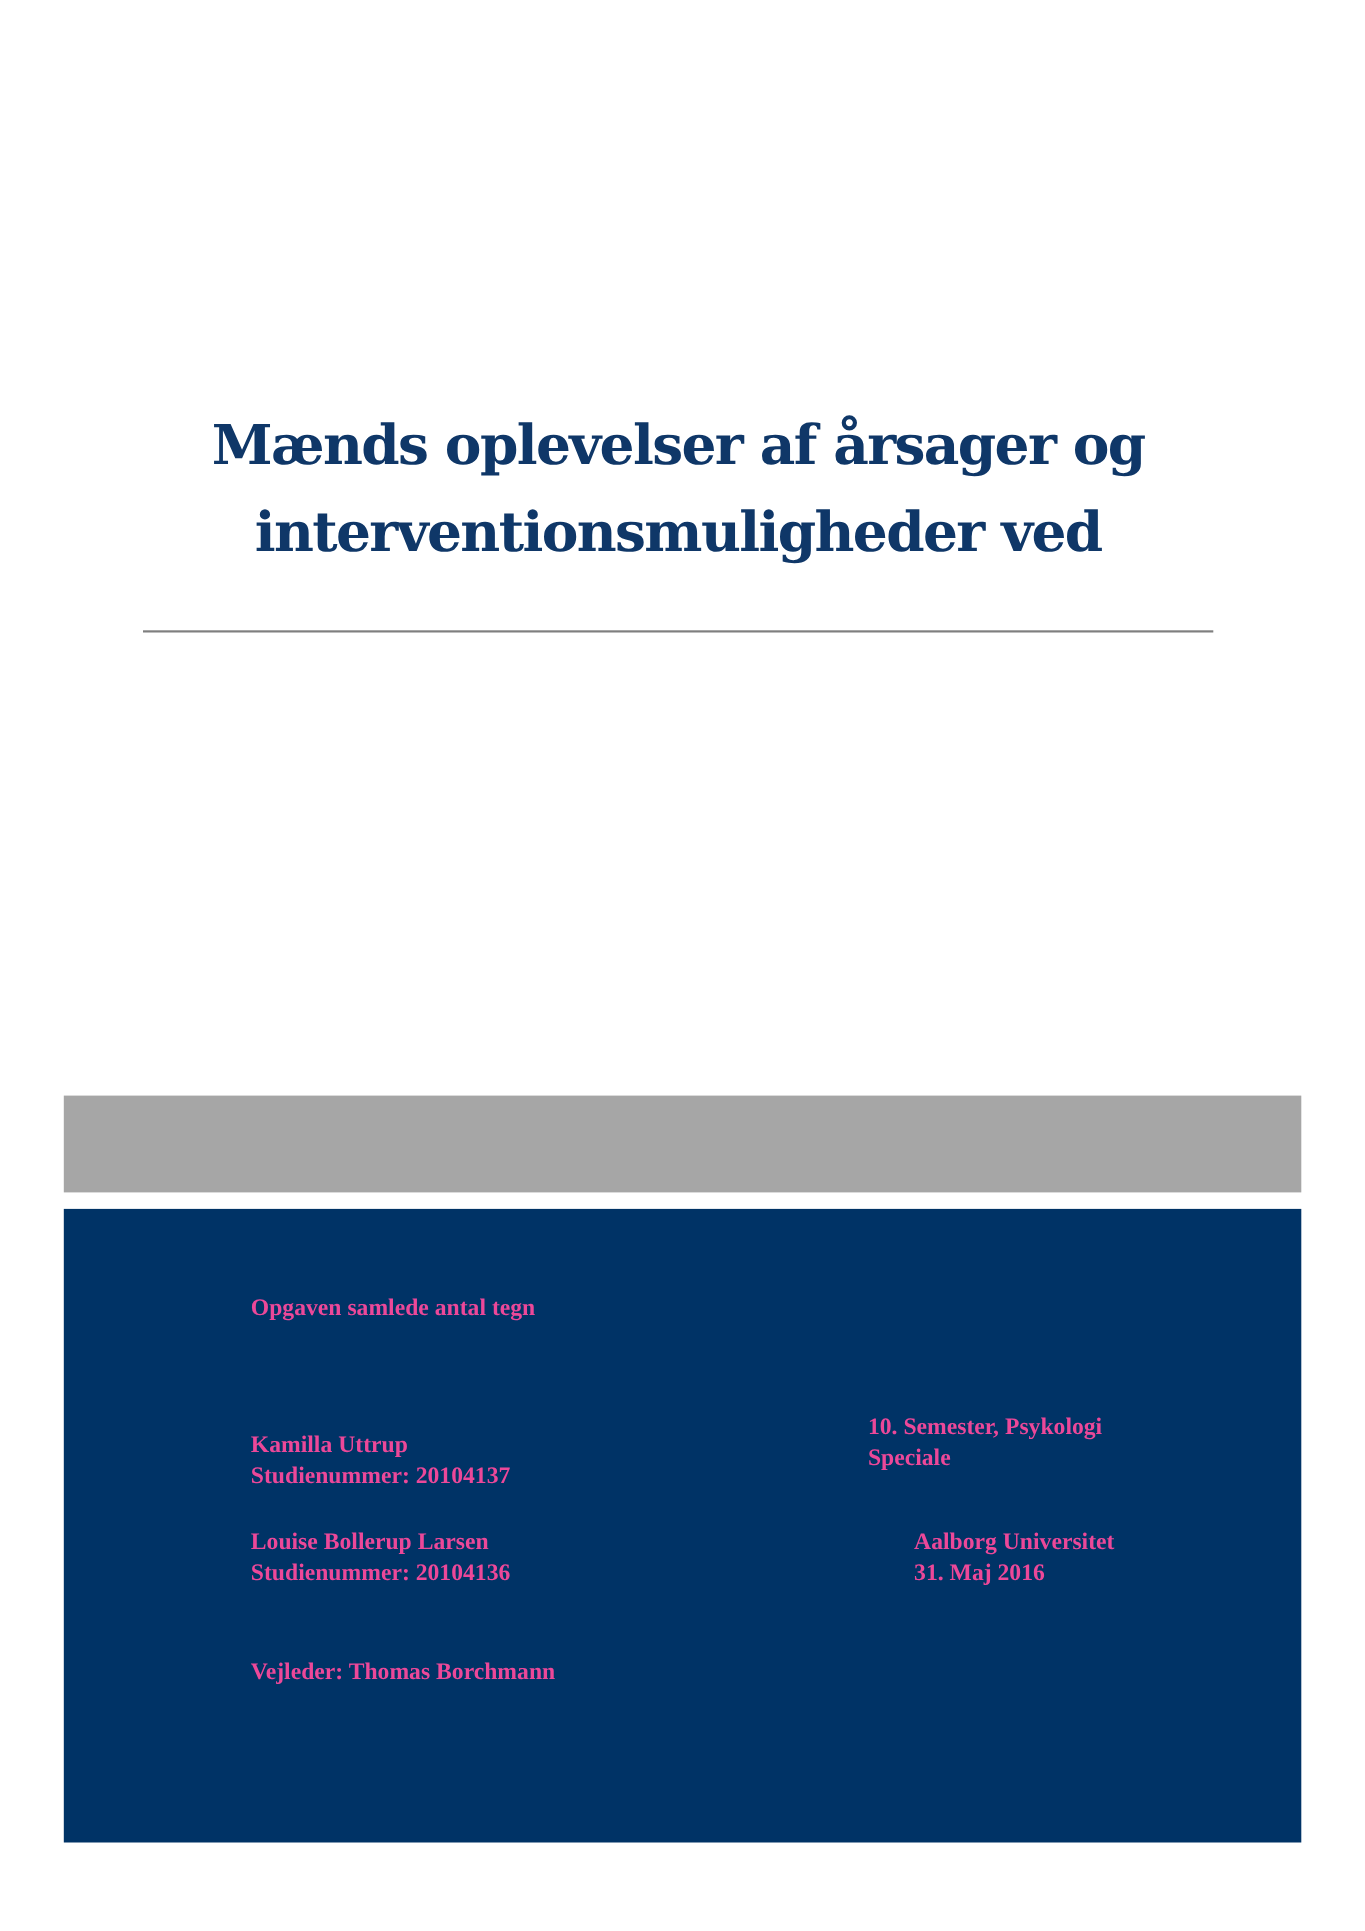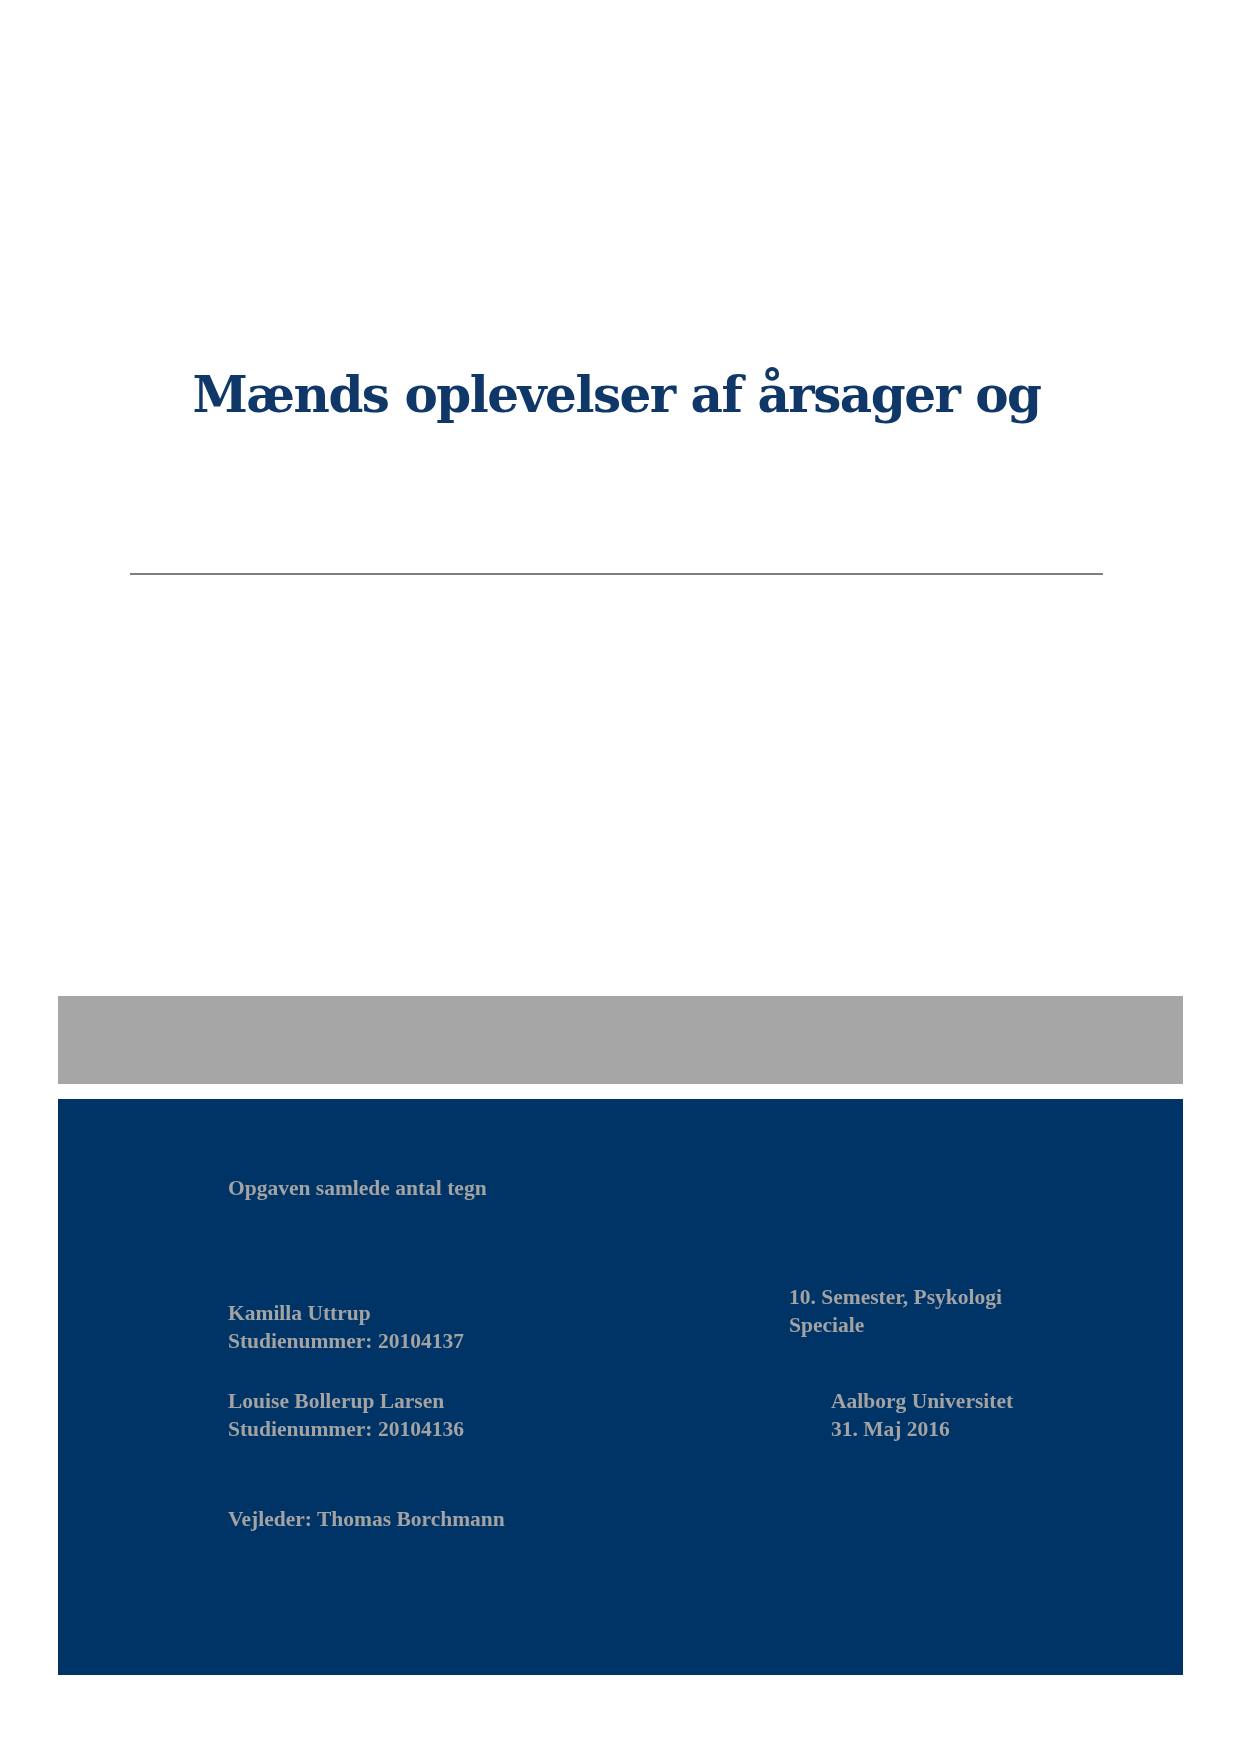--- a/index.html
+++ b/index.html
@@ -19,21 +19,21 @@
       width: 973px;
       top: 360px;
       text-align: center;
       color: #0f3768;
       font-family: "DejaVu Serif", "Liberation Serif", serif;
       font-weight: bold;
       font-size: 50px;
       line-height: 69px;
       letter-spacing: -1.5px;
     }
-    .title-line { display: block; white-space: nowrap; }
+    .title-line { display: block; white-space: nowrap; margin-top: 10px; }
     .title-rule {
       position: absolute;
       left: 130px;
       top: 573px;
       width: 973px;
       height: 2px;
       background: #7f7f7f;
     }
     .gray-band {
       position: absolute;
@@ -43,40 +43,41 @@
       height: 88px;
       background: #a6a6a6;
     }
     .navy-panel {
       position: absolute;
       left: 58px;
       top: 1099px;
       width: 1125px;
       height: 576px;
       background: #003366;
-      color: #a3a3a3;
+      color: #ec4899;
       font-family: "Liberation Serif", "DejaVu Serif", serif;
       font-weight: bold;
       font-size: 21.5px;
       line-height: 28px;
     }
     .info-block { position: absolute; }
     .info-line { display: block; white-space: nowrap; }
     .count-block { left: 170px; top: 75px; }
     .author1-block { left: 170px; top: 200px; }
     .author2-block { left: 170px; top: 288px; }
     .advisor-block { left: 170px; top: 406px; }
     .course-block { left: 731px; top: 184px; }
     .uni-block { left: 773px; top: 288px; }
   </style>
 </head>
 <body>
 
 <div class="title-block">
   <span class="title-line">Mænds oplevelser af årsager og</span>
+  <span class="title-line">interventionsmuligheder ved</span>
 </div>
 
 <div class="title-rule"></div>
 
 <div class="gray-band"></div>
 
 <div class="navy-panel">
 
   <div class="info-block count-block">
     <span class="info-line">Opgaven samlede antal tegn</span>

